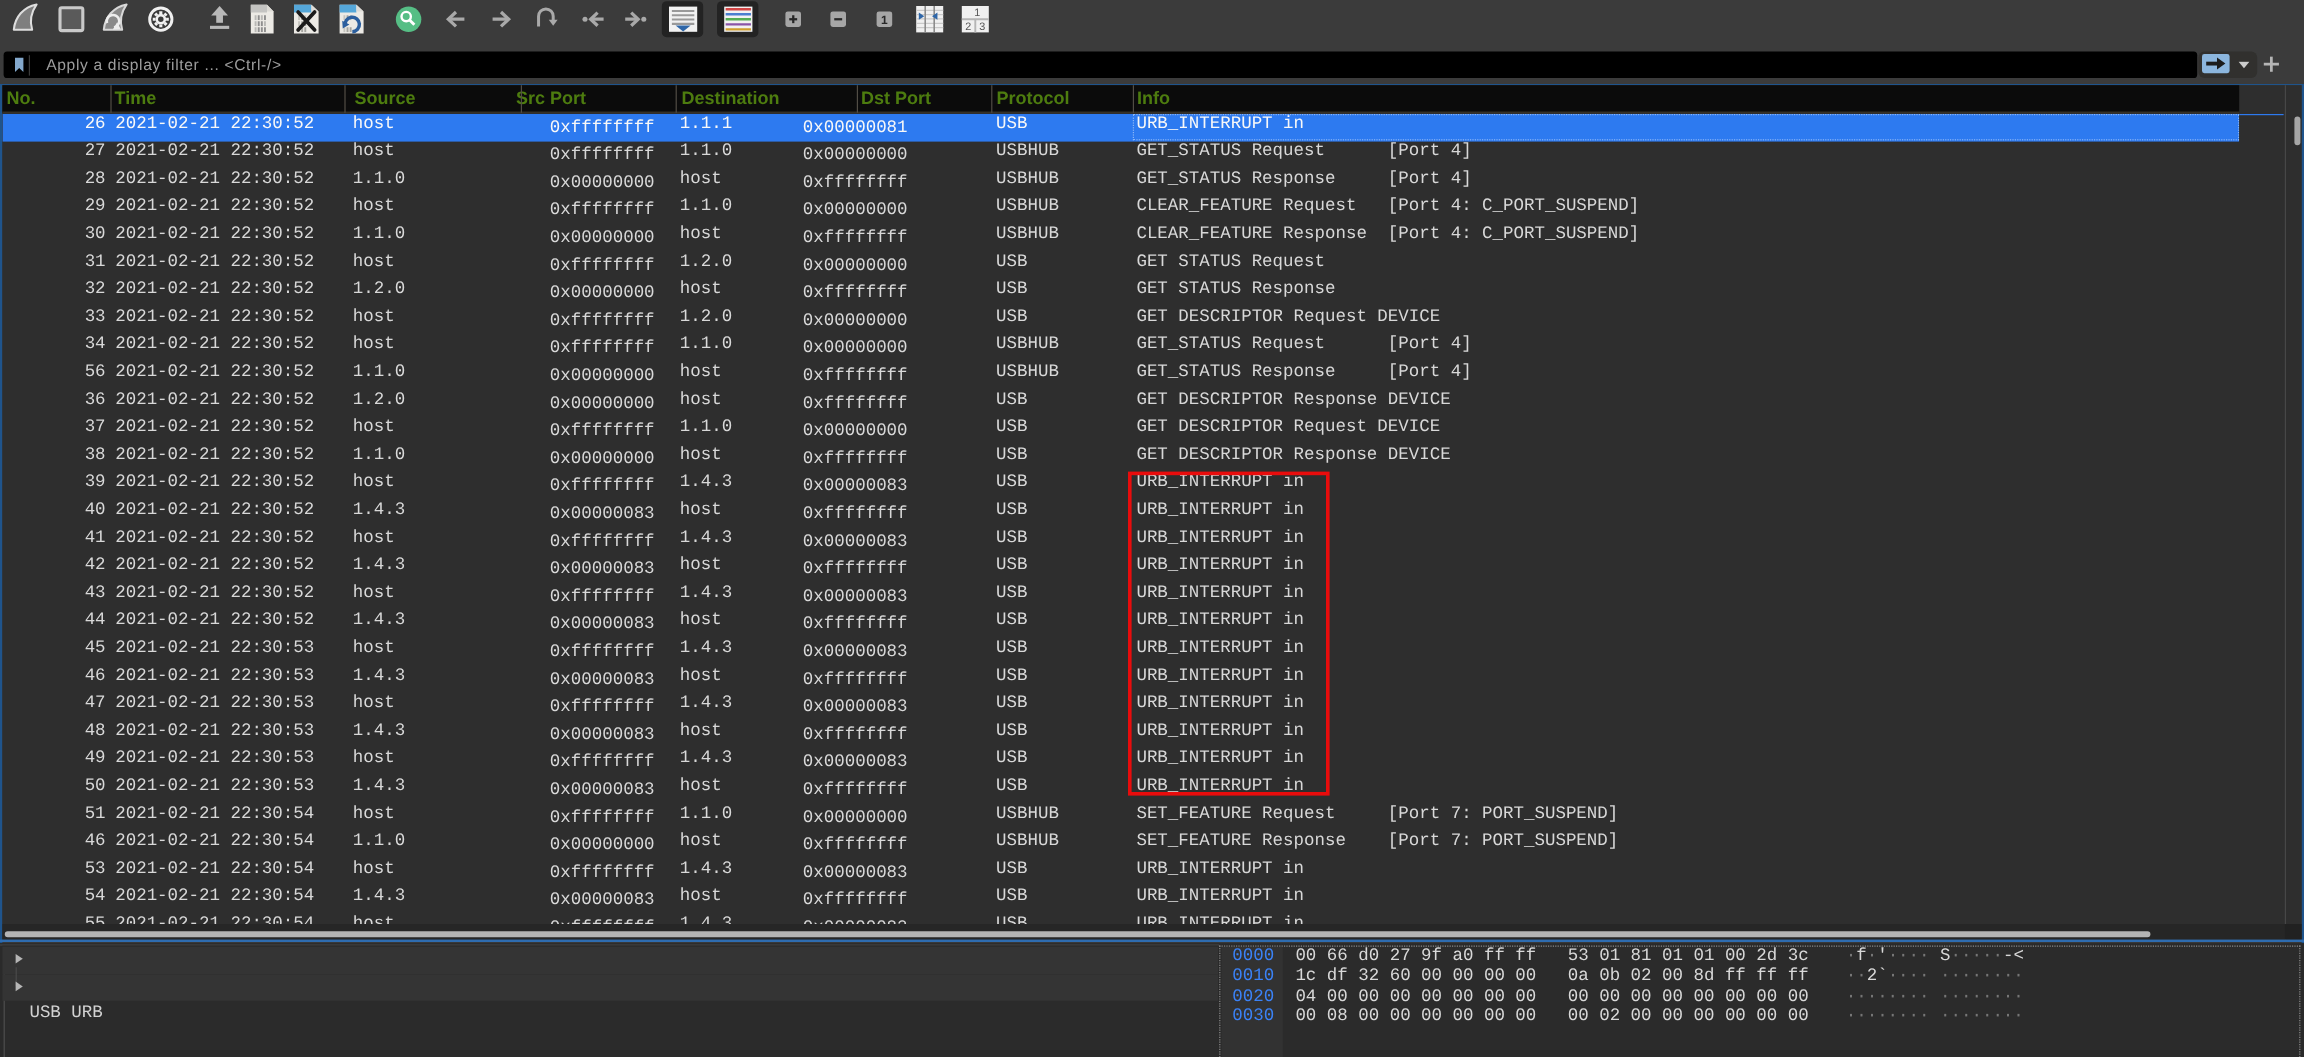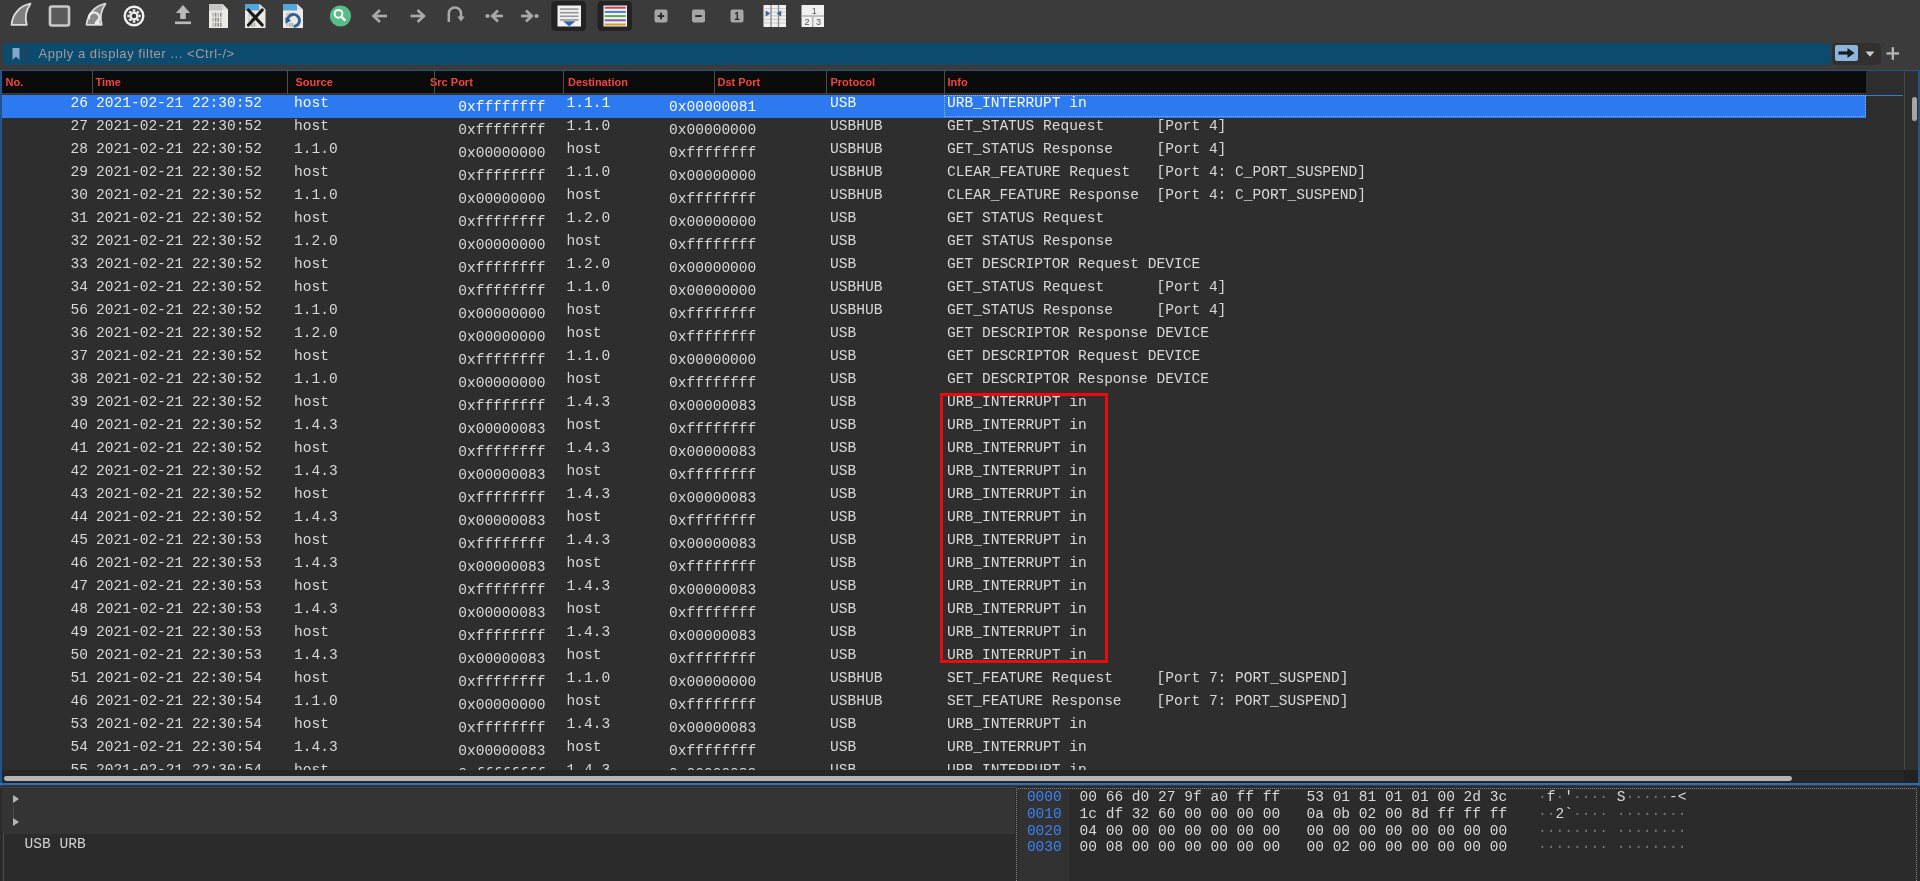--- a/index.html
+++ b/index.html
@@ -1,34 +1,34 @@
 <!DOCTYPE html>
 <html><head><meta charset="utf-8"><style>
 * { margin:0; padding:0; box-sizing:border-box; }
 html,body { width:1920px; height:881px; overflow:hidden; background:#383838;
   font-family:"Liberation Sans", sans-serif; }
 .abs { position:absolute; }
 
 #topbar { position:absolute; left:0; top:0; width:1920px; height:69.5px; background:#3b3b3b; }
 #finput { position:absolute; left:3px; top:43px; width:1827.5px; height:22px;
-  background:#0c4a6e; border-radius:3px; }
+  background:#000000; border-radius:3px; }
 #fhint { position:absolute; left:35.5px; top:0; height:22px; line-height:22px;
   font-size:13px; color:#9d9d9d; letter-spacing:0.55px;}
 #fsep { position:absolute; left:20.8px; top:2.5px; width:1px; height:17px; background:#3a3a3a; }
 #fbtns { position:absolute; left:1832px; top:42.5px; width:48.5px; height:22px;
   background:#31302e; border-radius:5px; }
 #fgo { position:absolute; left:2.5px; top:2.8px; width:23.5px; height:16px;
   background:#8cb6de; border-radius:2px; }
 
 #plist { position:absolute; left:0; top:69.5px; width:1920px; height:716px; }
 #plbg { position:absolute; left:2px; top:1.8px; width:1916px; height:711.7px; background:#2e2e2e; }
 #plhead { position:absolute; left:2px; top:1.8px; width:1864px; height:23.2px; background:#0b0b0b;
   border-bottom:0.8px solid #3f3a2e; }
 #plhead span { position:absolute; top:0; height:23.2px; line-height:23.2px;
-  font-weight:bold; font-size:11px; color:#ef4444; white-space:pre; }
+  font-weight:bold; font-size:15px; color:#4d7c0f; white-space:pre; }
 #plhead i.sep { position:absolute; top:0; width:1px; height:23px; background:#514d45; }
 #plrows { position:absolute; left:2px; top:25.5px; width:1864px; height:674.5px; overflow:hidden;
   font-family:"Liberation Mono", monospace; font-size:14.55px; }
 .row { position:absolute; left:0; width:1864px; height:23px; color:#d8d8d8; }
 .row.sel { background:#2d7af0; color:#f8f8f8; }
 .row span { position:absolute; line-height:23px; white-space:pre; }
 .row .c { transform:translateY(-2.6px); }
 .row .p { transform:translateY(0.6px); }
 .rno { left:28px; width:58px; text-align:right; }
 .t  { left:94px; }

